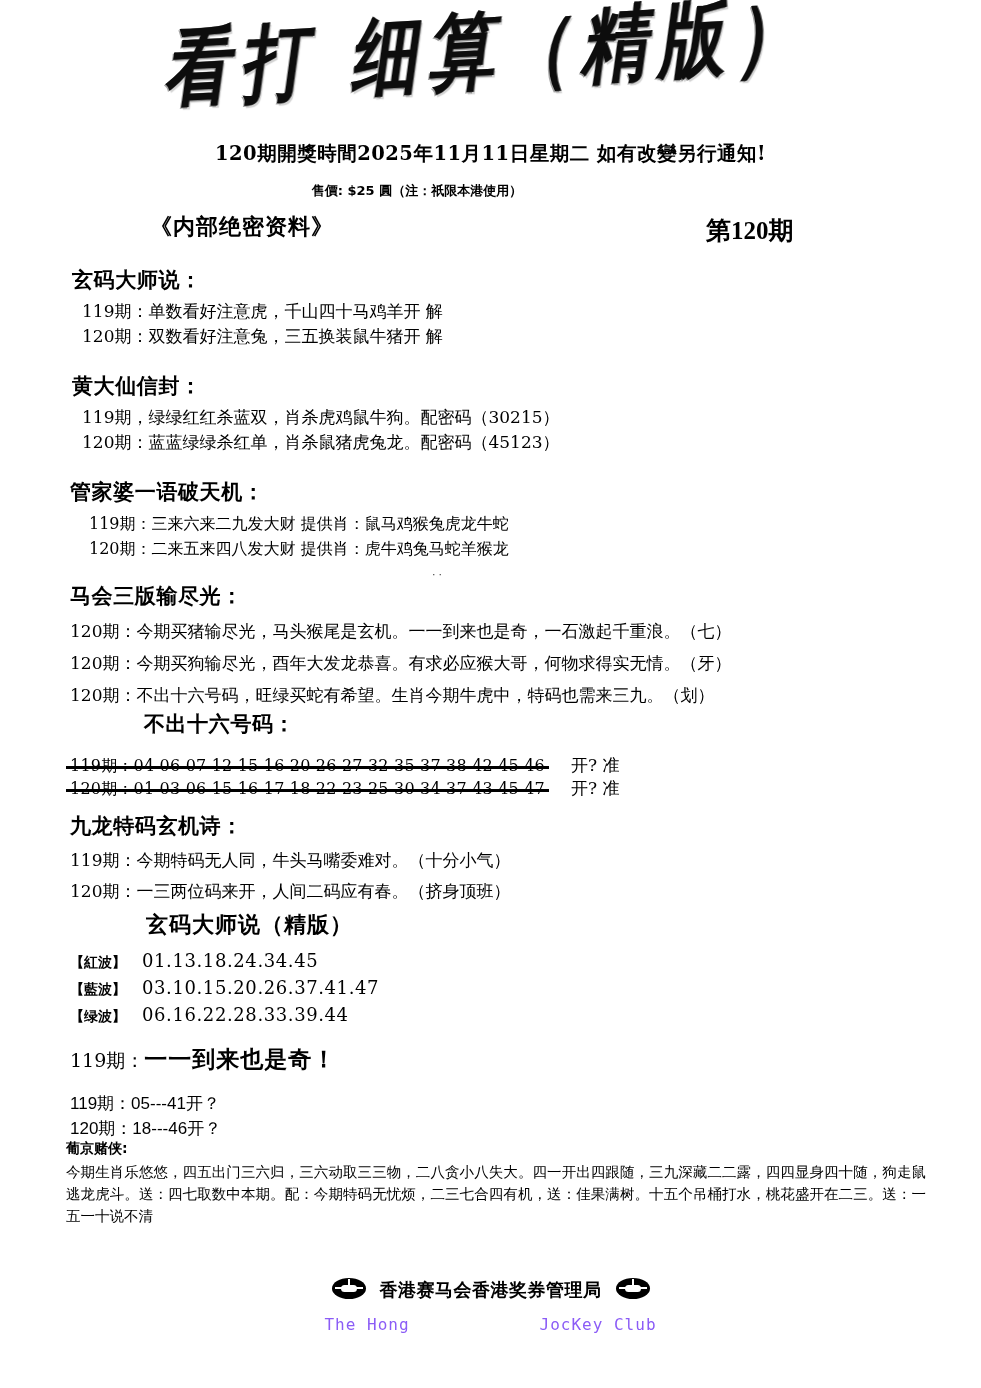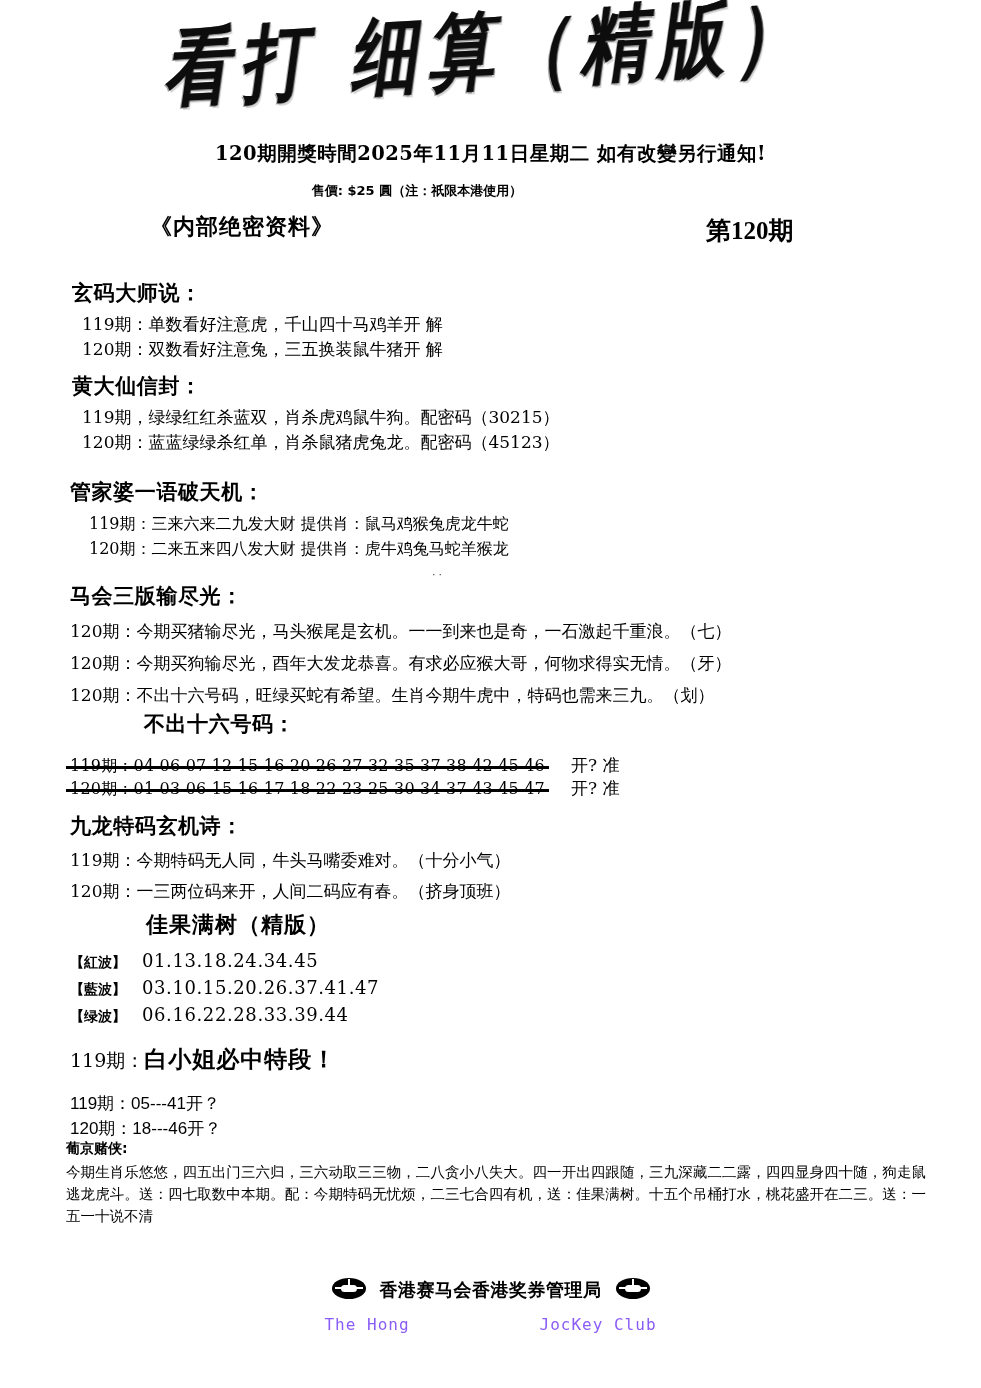--- a/index.html
+++ b/index.html
@@ -269,21 +269,21 @@
     <div class="title-art">看打 细算（精版）</div>
   </div>
   <div class="notice-line">120期開獎時間2025年11月11日星期二 如有改變另行通知!</div>
   <div class="price-line">售價: $25 圓（注：祇限本港使用）</div>
 
   <div class="docrow">
     <div class="doc-title">《内部绝密资料》</div>
     <div class="doc-issue">第120期</div>
   </div>
 
-  <div class="sec" style="left:72px; top:279px;">
+  <div class="sec" style="left:72px; top:266px;">
     <div class="sec-head">玄码大师说：</div>
     <div class="sec-line indent-10">119期：单数看好注意虎，千山四十马鸡羊开 解</div>
     <div class="sec-line indent-10">120期：双数看好注意兔，三五换装鼠牛猪开 解</div>
   </div>
 
   <div class="sec" style="left:72px; top:372px;">
     <div class="sec-head">黄大仙信封：</div>
     <div class="sec-line indent-10">119期，绿绿红红杀蓝双，肖杀虎鸡鼠牛狗。配密码（30215）</div>
     <div class="sec-line indent-10">120期：蓝蓝绿绿杀红单，肖杀鼠猪虎兔龙。配密码（45123）</div>
   </div>
@@ -318,38 +318,38 @@
     </div>
   </div>
 
   <div class="sec" style="left:70px; top:812px;">
     <div class="sec-head">九龙特码玄机诗：</div>
     <div class="sec-line" style="line-height:31px;">119期：今期特码无人同，牛头马嘴委难对。（十分小气）</div>
     <div class="sec-line" style="line-height:31px;">120期：一三两位码来开，人间二码应有春。（挤身顶班）</div>
   </div>
 
   <div class="sec" style="left:70px; top:910px;">
-    <div class="center-head">佳果满树（精版）</div>
+    <div class="center-head">玄码大师说（精版）</div>
     <div class="wave-row">
       <span class="wave-tag">【紅波】</span>
       <span class="wave-nums">01.13.18.24.34.45</span>
     </div>
     <div class="wave-row">
       <span class="wave-tag">【藍波】</span>
       <span class="wave-nums">03.10.15.20.26.37.41.47</span>
     </div>
     <div class="wave-row">
       <span class="wave-tag">【绿波】</span>
       <span class="wave-nums">06.16.22.28.33.39.44</span>
     </div>
   </div>
 
   <div class="sec" style="left:70px; top:1044px;">
     <div class="miss-line">
-      <span>119期：</span><span class="big">白小姐必中特段！</span>
+      <span>119期：</span><span class="big">一一到来也是奇！</span>
     </div>
     <div class="miss-sub" style="margin-top:16px;">119期：05---41开？</div>
     <div class="miss-sub">120期：18---46开？</div>
   </div>
 
   <div class="sec" style="left:66px; top:1140px; width:870px;">
     <div class="para-head">葡京赌侠:</div>
     <div class="para-body">今期生肖乐悠悠，四五出门三六归，三六动取三三物，二八贪小八失大。四一开出四跟随，三九深藏二二露，四四显身四十随，狗走鼠逃龙虎斗。送：四七取数中本期。配：今期特码无忧烦，二三七合四有机，送：佳果满树。十五个吊桶打水，桃花盛开在二三。送：一五一十说不清</div>
   </div>
 

